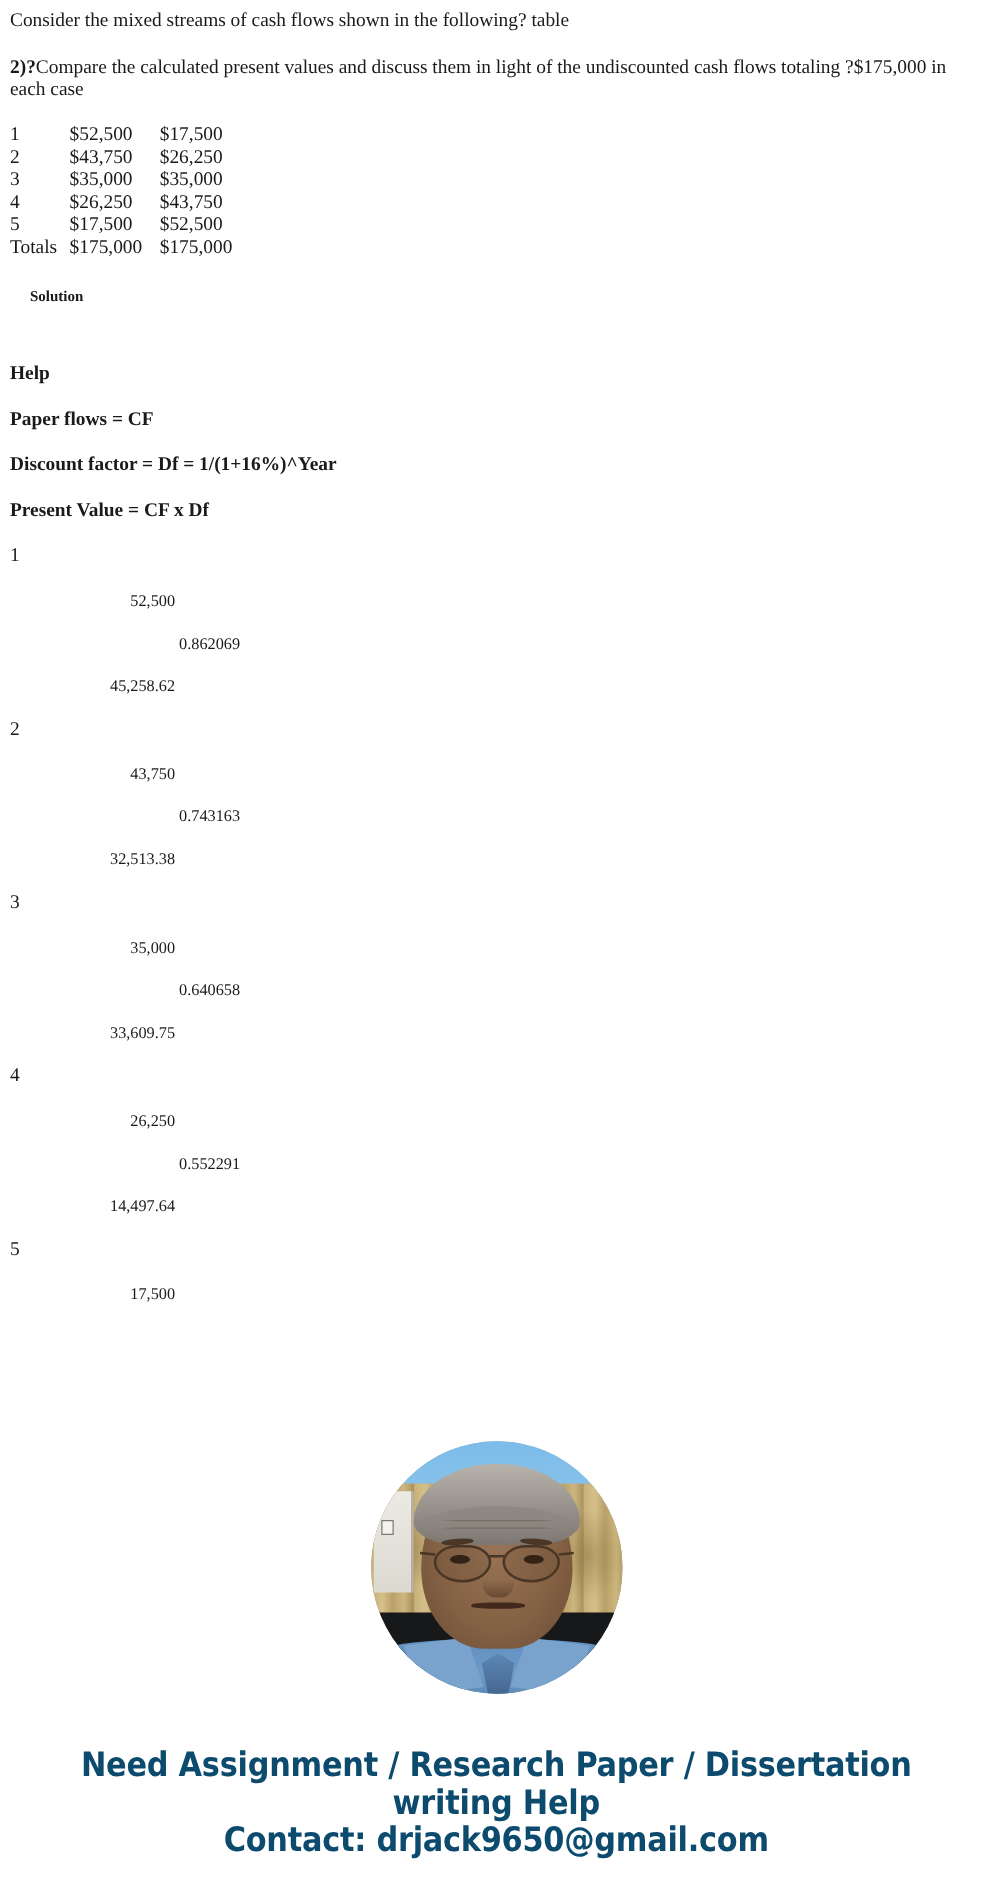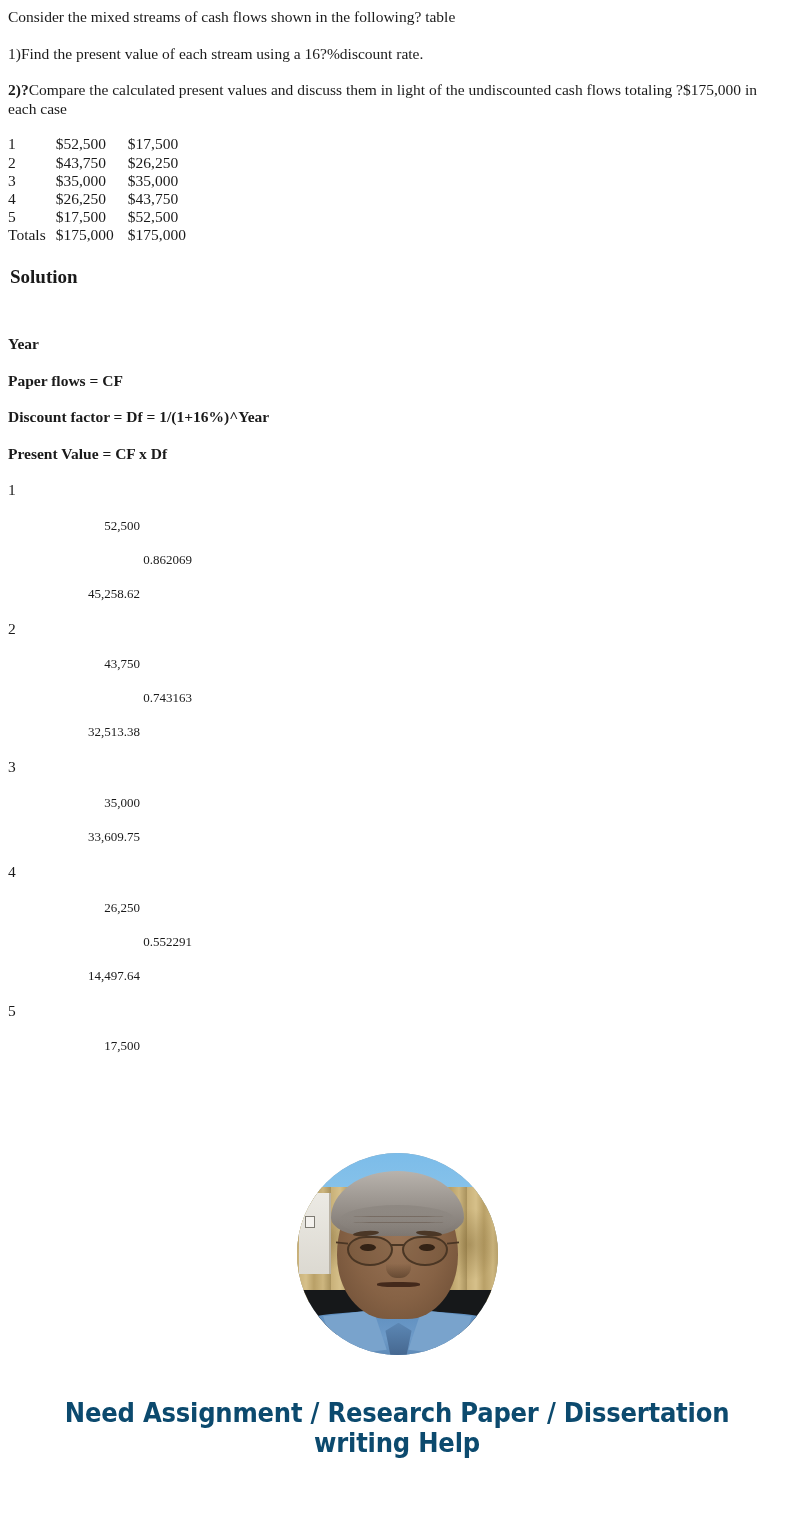--- a/index.html
+++ b/index.html
@@ -52,23 +52,23 @@
   .cf-table td {
     padding: 0 0 0 0;
     white-space: nowrap;
     vertical-align: top;
   }
   .cf-table td.c-year { padding-right: 10px; text-align: left; }
   .cf-table td.c-a { padding-right: 14px; text-align: left; }
   .cf-table td.c-b { text-align: left; }
 
   h2.solution {
-    font-size: 19px;
+    font-size: 12px;
     font-weight: bold;
-    margin: 22px 0 0 2px;
+    margin: 22px 0 0 16px;
     line-height: 1.2;
   }
 
   .spacer-big { height: 46px; }
 
   .cashflow-label {
     font-size: 15.5px;
     margin: 0 0 18px 0;
     line-height: 1.2;
   }
@@ -259,21 +259,20 @@
   .promo div { white-space: nowrap; }
 </style>
 </head>
 <body>
 
 <div class="doc">
   <div class="doc-inner">
 
     <p class="para">Consider the mixed streams of cash flows shown in the following? table</p>
 
-    <p class="para">1)Find the present value of each stream using a 16?%discount rate.</p>
 
     <p class="para tight"><span class="bold">2)?</span><span>Compare the calculated present values and discuss them in light of the undiscounted cash flows totaling ?$175,000 in each case</span></p>
 
     <table class="cf-table">
       <tbody>
         <tr>
           <td class="c-year">1</td>
           <td class="c-a">$52,500</td>
           <td class="c-b">$17,500</td>
         </tr>
@@ -303,21 +302,21 @@
           <td class="c-b">$175,000</td>
         </tr>
       </tbody>
     </table>
 
     <h2 class="solution">Solution</h2>
 
     <div class="spacer-big"></div>
 
 
-    <p class="defline">Year</p>
+    <p class="defline">Help</p>
     <p class="defline">Paper flows = CF</p>
     <p class="defline">Discount factor = Df = 1/(1+16%)^Year</p>
     <p class="defline">Present Value = CF x Df</p>
 
     <div class="yr-block">
       <div class="yr-num">1</div>
       <div class="val-row">
         <span class="val cf">52,500</span>
       </div>
       <div class="val-row">
@@ -338,20 +337,23 @@
       </div>
       <div class="val-row">
         <span class="val pv">32,513.38</span>
       </div>
     </div>
 
     <div class="yr-block">
       <div class="yr-num">3</div>
       <div class="val-row">
         <span class="val cf">35,000</span>
+      </div>
+      <div class="val-row">
+        <span class="val df">0.640658</span>
       </div>
       <div class="val-row">
         <span class="val pv">33,609.75</span>
       </div>
     </div>
 
     <div class="yr-block">
       <div class="yr-num">4</div>
       <div class="val-row">
         <span class="val cf">26,250</span>
@@ -401,13 +403,14 @@
     <div class="ph-temple-l"></div>
     <div class="ph-temple-r"></div>
     <div class="ph-nose"></div>
     <div class="ph-mouth"></div>
   </div>
 </div>
 
 <div class="promo">
   <div>Need Assignment / Research Paper / Dissertation</div>
   <div>writing Help</div>
+  <div>Contact: drjack9650@gmail.com</div>
 </div>
 
 </body></html>

